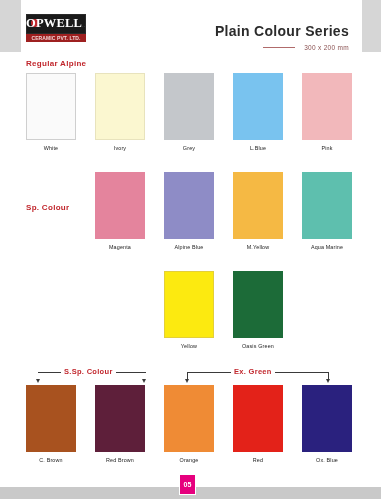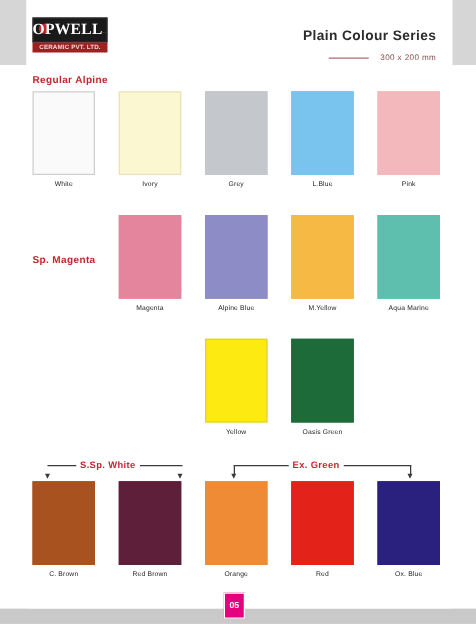--- a/index.html
+++ b/index.html
@@ -91,21 +91,21 @@
     width:4px;height:4px;
     color:#777;
     font-size:5px;
     line-height:4px;
   }
 
   .series-title{
     position:absolute;
     right:32px; top:23px;
     color:#2b2b2b;
-    font-size:11px;
+    font-size:14px;
     font-weight:bold;
     letter-spacing:0.3px;
     text-align:right;
     margin-left:40px;
   }
   .series-size-wrap{
     position:absolute;
     right:32px; top:38px;
     text-align:right;
     white-space:nowrap;
@@ -225,21 +225,21 @@
     <div class="logo-tick">··</div>
   </div>
 
   <div class="series-title">Plain Colour Series</div>
   <div class="series-size-wrap">
     <span class="series-rule"></span>
     <span class="series-size">300 x 200 mm</span>
   </div>
 
   <div class="grp-heading" id="grp-regular">Regular Alpine</div>
-  <div class="grp-heading" id="grp-sp">Sp. Magenta</div>
+  <div class="grp-heading" id="grp-sp">Sp. Colour</div>
 
   <div class="swatch" style="left:26px;top:73px;width:50px;height:67px;">
     <div class="chip" style="height: 67px; background: rgb(250, 250, 250); border: 1px solid rgb(207, 207, 207);"></div>
     <div class="cap" style="top:72px;">White</div>
   </div>
   <div class="swatch" style="left:95px;top:73px;width:50px;height:67px;">
     <div class="chip" style="height: 67px; background: rgb(251, 247, 208); border: 1px solid rgb(232, 227, 189);"></div>
     <div class="cap" style="top:72px;">Ivory</div>
   </div>
   <div class="swatch" style="left:164px;top:73px;width:50px;height:67px;">
@@ -278,21 +278,21 @@
   </div>
   <div class="swatch" style="left:233px;top:271px;width:50px;height:67px;">
     <div class="chip" style="height: 67px; background: rgb(28, 107, 56); border: 1px solid rgb(28, 107, 56);"></div>
     <div class="cap" style="top:72px;">Oasis Green</div>
   </div>
 
   <div class="bracket" style="left:38px;top:372px;width:108px;">
     <div class="bline" style="left:0;width:108px;"></div>
     <div class="barrow" style="left:-2px;"></div>
     <div class="barrow" style="left:104px;"></div>
-    <div class="blabel" style="left:23px;">S.Sp. White</div>
+    <div class="blabel" style="left:23px;">S.Sp. Colour</div>
   </div>
 
   <div class="bracket" style="left:187px;top:372px;width:142px;">
     <div class="bline" style="left:0;width:142px;"></div>
     <div class="bstem" style="left:0;"></div>
     <div class="bstem" style="left:141px;"></div>
     <div class="barrow" style="left:-2px;"></div>
     <div class="barrow" style="left:139px;"></div>
     <div class="blabel" style="left:44px;">Ex. Green</div>
   </div>

